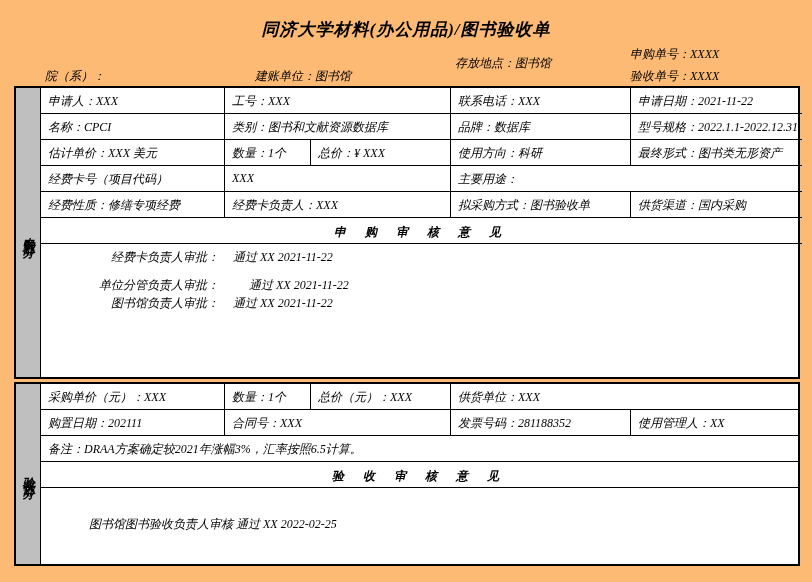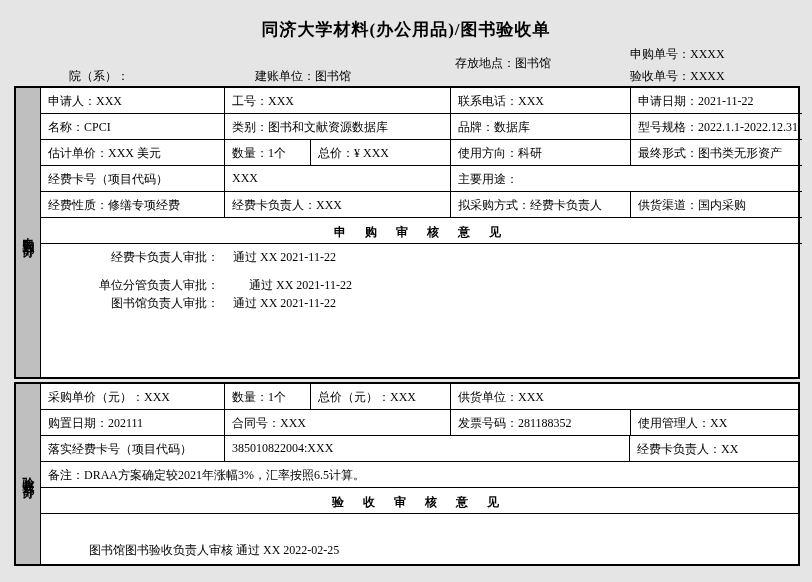--- a/index.html
+++ b/index.html
@@ -1,39 +1,40 @@
 <!DOCTYPE html>
 <html><head>
 <meta charset="utf-8">
 <style>
   * { box-sizing: border-box; margin: 0; padding: 0; }
   body { background: #ffffff; font-family: "Liberation Serif", "DejaVu Serif", serif; }
   .page {
     position: relative;
     width: 812px;
     height: 582px;
-    background: #e5e5e5;
+    background: #fdba74;
     color: #000000;
     font-size: 12px;
     overflow: hidden;
+    font-style: italic;
   }
   .doc-title {
     position: absolute;
     top: 18px;
     left: 0;
     width: 100%;
     text-align: center;
     font-size: 17px;
     font-weight: bold;
     letter-spacing: 1px;
   }
   .meta { position: absolute; white-space: nowrap; }
   .m-purchase-no { top: 46px; left: 630px; }
   .m-accept-no   { top: 68px; left: 630px; }
-  .m-dept        { top: 68px; left: 45px; margin-left: 24px; }
+  .m-dept        { top: 68px; left: 45px; }
   .m-account     { top: 68px; left: 255px; text-align: right; }
   .m-location    { top: 55px; left: 455px; }
 
   .section {
     position: absolute;
     left: 14px;
     width: 786px;
     border: 2px solid #000000;
     display: flex;
     background: #ffffff;
@@ -132,21 +133,21 @@
         <div class="cell">最终形式：图书类无形资产</div>
       </div>
       <div class="row">
         <div class="cell w1">经费卡号（项目代码）</div>
         <div class="cell w2">XXX</div>
         <div class="cell">主要用途：</div>
       </div>
       <div class="row">
         <div class="cell w1">经费性质：修缮专项经费</div>
         <div class="cell w2">经费卡负责人：XXX</div>
-        <div class="cell w3">拟采购方式：经费卡负责人</div>
+        <div class="cell w3">拟采购方式：图书验收单</div>
         <div class="cell">供货渠道：国内采购</div>
       </div>
       <div class="row header-row">
         <div class="review-header">申 购 审 核 意 见</div>
       </div>
       <div class="row approval-area">
         <div class="approval-line al-1">
           <span class="lbl">经费卡负责人审批：</span>
           <span class="val">通过 XX 2021-11-22</span>
         </div>
@@ -171,25 +172,20 @@
         <div class="cell w2b">总价（元）：XXX</div>
         <div class="cell">供货单位：XXX</div>
       </div>
       <div class="row">
         <div class="cell w1">购置日期：202111</div>
         <div class="cell w2">合同号：XXX</div>
         <div class="cell w3">发票号码：281188352</div>
         <div class="cell">使用管理人：XX</div>
       </div>
       <div class="row">
-        <div class="cell w1">落实经费卡号（项目代码）</div>
-        <div class="cell wCard">385010822004:XXX</div>
-        <div class="cell">经费卡负责人：XX</div>
-      </div>
-      <div class="row">
         <div class="cell">备注：DRAA方案确定较2021年涨幅3%，汇率按照6.5计算。</div>
       </div>
       <div class="row header-row">
         <div class="review-header">验 收 审 核 意 见</div>
       </div>
       <div class="row accept-approval">
         <span>图书馆图书验收负责人审核 通过 XX 2022-02-25</span>
       </div>
     </div>
   </div>

